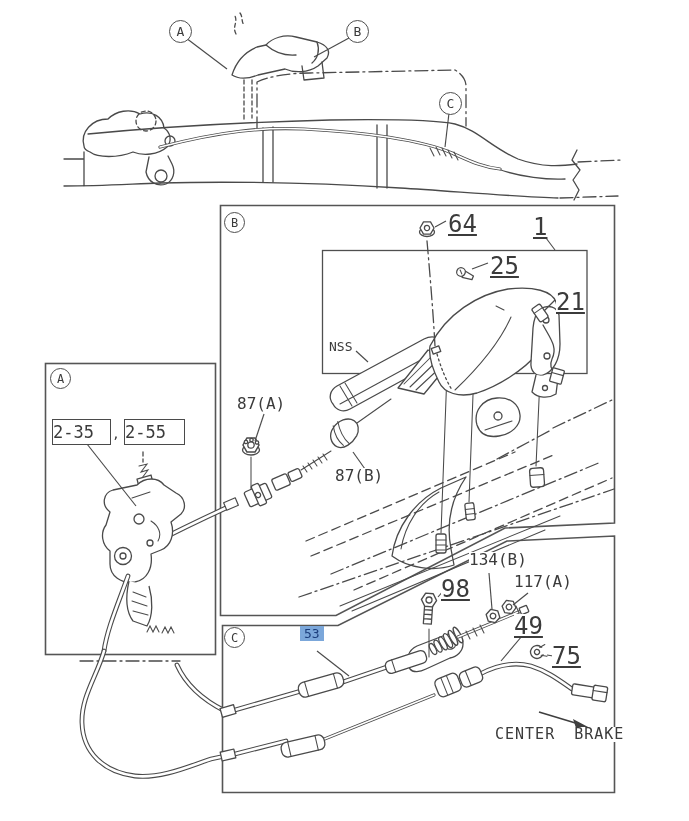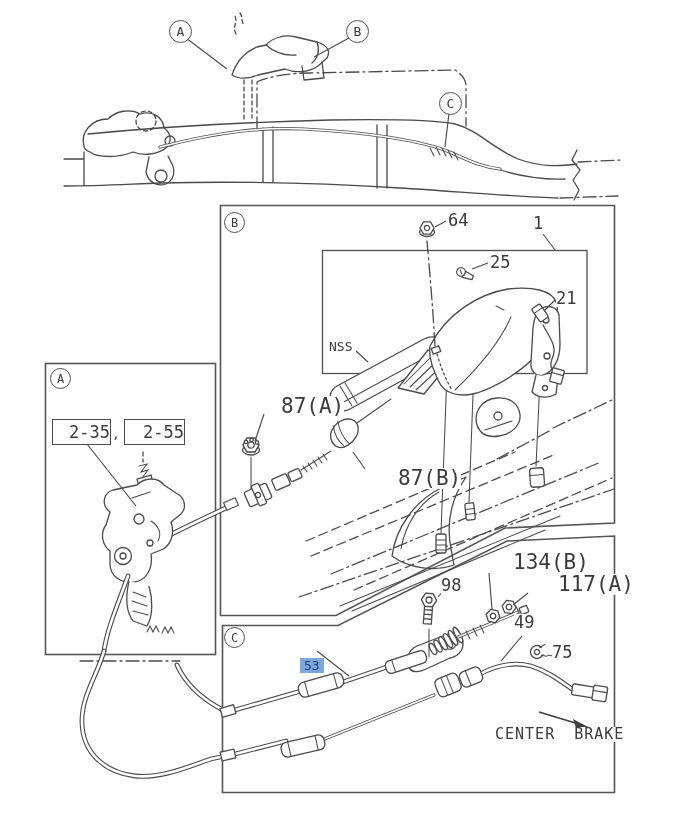--- a/index.html
+++ b/index.html
@@ -1,29 +1,29 @@
 <!DOCTYPE html>
 <html><head>
 <meta charset="utf-8">
 <title>Diagram</title>
 <style>
   html,body{margin:0;padding:0;background:#fff;}
   .stage{position:relative;width:689px;height:821px;background:#fff;overflow:hidden;
          font-family:"DejaVu Sans Mono","Liberation Mono",monospace;}
   .stage svg{position:absolute;left:0;top:0;}
   .lbl{position:absolute;color:#3b3b3b;white-space:nowrap;line-height:1;background:#fff;}
-  .s18{font-size:17px;} .s17{font-size:13px;} .s16{font-size:21px;margin-left:44px;}
+  .s18{font-size:24px;text-decoration:underline;} .s17{font-size:13px;} .s16{font-size:16px;}
   .cb{font-size:15px;letter-spacing:1px;word-spacing:9px;}
-  .hl{background:#7ba7da;color:#1c3e7c;padding:1px 4px;margin-top:32px;}
+  .hl{background:#7ba7da;color:#1c3e7c;padding:1px 4px;}
   .co{position:absolute;border:1.6px solid #4f4f4f;border-radius:50%;display:flex;
       align-items:center;justify-content:center;color:#3b3b3b;background:#fff;line-height:1;}
   .co.big{width:21px;height:21px;font-size:13px;}
   .co.tag{width:19px;height:19px;font-size:12px;}
   .refbox{position:absolute;border:1.7px solid #4a4a4a;display:flex;align-items:center;
-          justify-content:flex-end;font-size:17px;color:#3b3b3b;background:#fff;}
+          justify-content:flex-start;font-size:17px;color:#3b3b3b;background:#fff;}
   
   .ln{stroke:#4a4a4a;stroke-width:1.3;fill:none;stroke-linecap:round;stroke-linejoin:round;}
   .thin{stroke:#4a4a4a;stroke-width:1.05;fill:none;stroke-linecap:round;}
   .fw{fill:#fff;stroke:#4a4a4a;stroke-width:1.3;stroke-linejoin:round;}
   .bx{stroke:#555;stroke-width:1.6;fill:none;stroke-linejoin:miter;}
   .inbx{stroke:#4f4f4f;stroke-width:1.3;fill:none;}
   .tw{stroke:#4a4a4a;stroke-width:4.8;fill:none;stroke-linecap:round;}
   .tc{stroke:#fff;stroke-width:2.6;fill:none;stroke-linecap:round;}
   .tw2{stroke:#4a4a4a;stroke-width:3.2;fill:none;stroke-linecap:round;}
   .tc2{stroke:#fff;stroke-width:1.6;fill:none;stroke-linecap:round;}
@@ -363,21 +363,21 @@
 <div class="refbox" style="left:124px;top:419px;width:59px;height:24px">
       <span>2-55</span>
     </div>
 
 <div class="lbl s18" style="left:448px;top:212px">64</div>
 <div class="lbl s18" style="left:533px;top:215px">1</div>
 <div class="lbl s18" style="left:490px;top:254px">25</div>
 <div class="lbl s18" style="left:556px;top:290px">21</div>
 <div class="lbl s17" style="left:329px;top:340px">NSS</div>
 <div class="lbl s16" style="left:237px;top:396px">87(A)</div>
-<div class="lbl s16" style="left:354px;top:468px">87(B)</div>
+<div class="lbl s16" style="left:335px;top:468px">87(B)</div>
 
 <div class="lbl s16" style="left:469px;top:552px">134(B)</div>
 <div class="lbl s16" style="left:514px;top:574px">117(A)</div>
 <div class="lbl s18" style="left:441px;top:577px">98</div>
 <div class="lbl s17 hl" style="left:300px;top:626px">53</div>
 <div class="lbl s18" style="left:514px;top:614px">49</div>
 <div class="lbl s18" style="left:552px;top:644px">75</div>
 <div class="lbl cb" style="left:495px;top:727px">CENTER BRAKE</div>
 
 </div>

